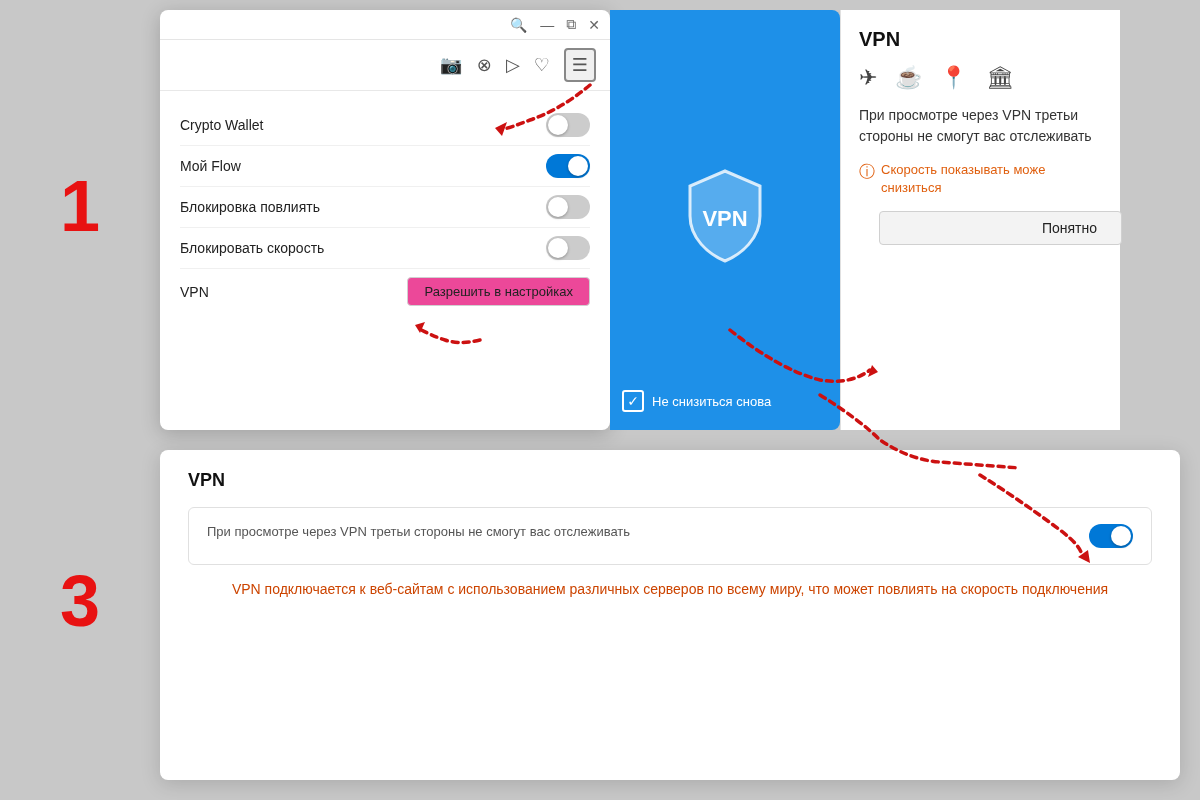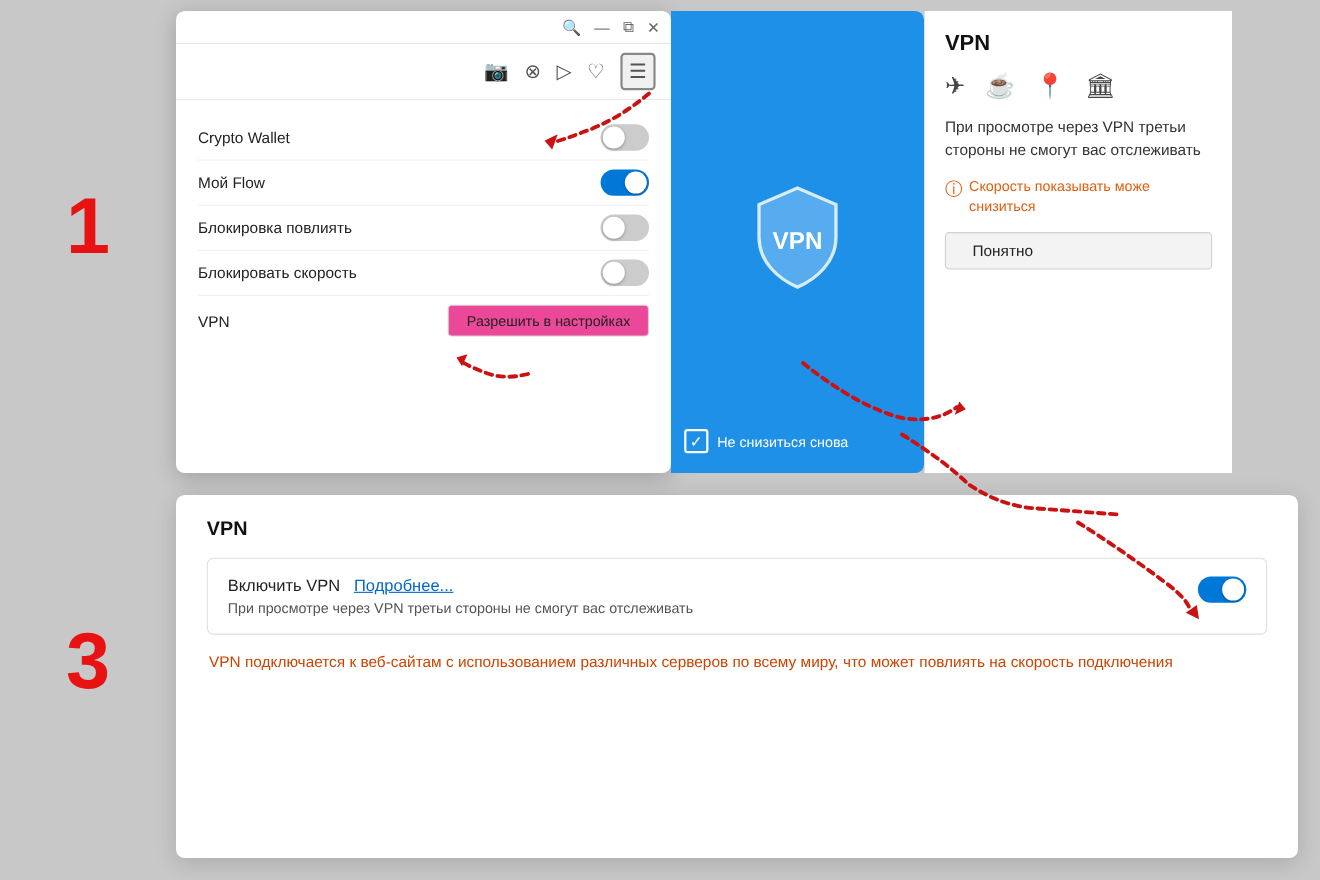--- a/index.html
+++ b/index.html
@@ -247,21 +247,22 @@
     .vpn-ok-btn {
       background: #f3f3f3;
       border: 1px solid #d0d0d0;
       border-radius: 4px;
       padding: 8px 24px;
       font-size: 14px;
       color: #222;
       cursor: pointer;
       display: block;
       width: 100%;
-      text-align: left;
+      text-align: right;
+      margin-left: 20px;
     }
 
     
     .arrow-overlay {
       position: absolute;
       top: 0;
       left: 0;
       width: 100%;
       height: 100%;
       pointer-events: none;
@@ -325,20 +326,21 @@
       align-items: center;
       gap: 12px;
     }
 
     .vpn-warning-card {
       font-size: 14px;
       color: #cc4400;
       line-height: 1.5;
       margin-bottom: 14px;
       padding: 0 2px;
+      text-align: center;
     }
 
     .vpn-search-row {
       display: flex;
       align-items: center;
       justify-content: space-between;
       padding: 8px 2px;
     }
 
     .vpn-search-label {
@@ -439,25 +441,20 @@
 
     <button class="vpn-ok-btn">Понятно</button>
   </div>
 </div>
 
 <div class="bottom-section">
   <div class="bottom-title">VPN</div>
 
   <div class="vpn-enable-card">
     <div class="vpn-enable-left">
-      <div class="vpn-enable-title">
-        <span>Включить VPN</span>
-        &nbsp;
-        <a class="vpn-enable-link">Подробнее...</a>
-      </div>
       <div class="vpn-enable-desc">При просмотре через VPN третьи стороны не смогут вас отслеживать</div>
     </div>
     <div class="vpn-enable-right">
       <div class="toggle on"></div>
     </div>
   </div>
 
   <div class="vpn-warning-card">VPN подключается к веб-сайтам с использованием различных серверов по всему миру, что может повлиять на скорость подключения</div>
 
 </div>

